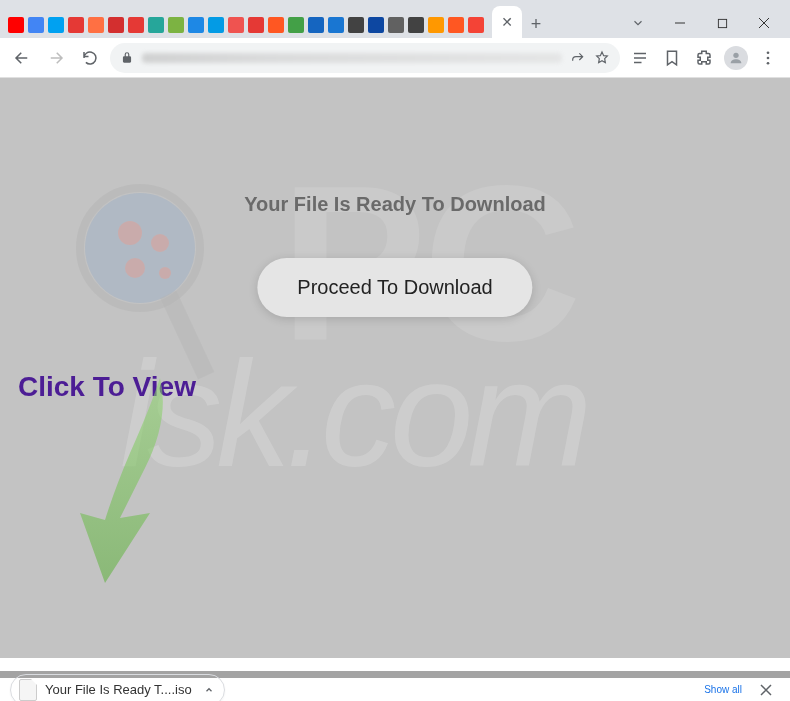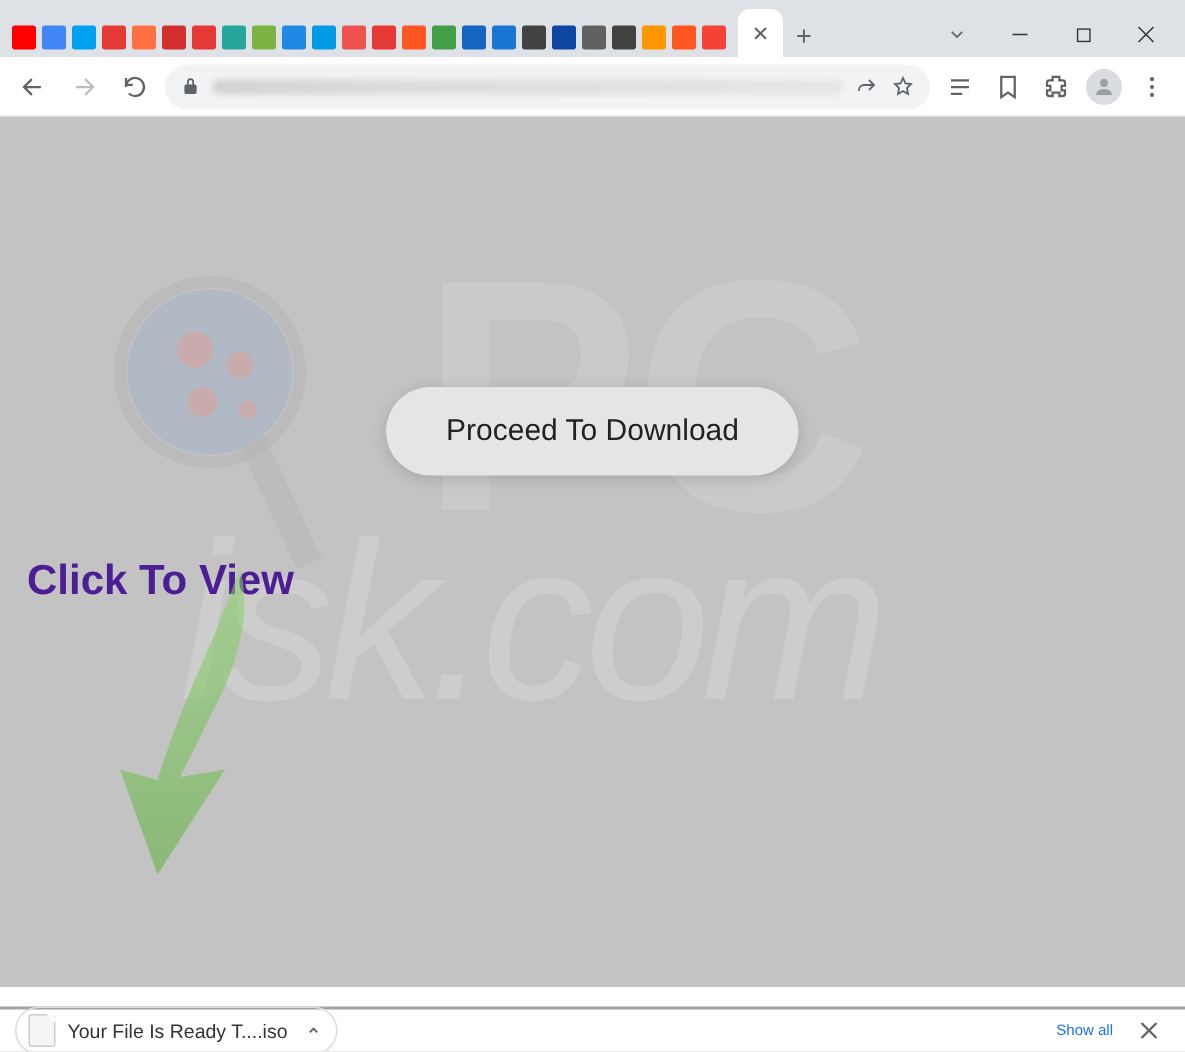--- a/index.html
+++ b/index.html
@@ -34,21 +34,21 @@
 .wm-2 { top: 250px; left: 120px; font-size: 150px; font-style: italic; font-weight: 400; color: rgba(255,255,255,0.18); letter-spacing: -6px;}
 .mag { position: absolute; top: 100px; left: 60px; opacity: 0.25; }
 
 .headline { position: absolute; top: 115px; width: 100%; text-align: center; font-size: 20px; font-weight: 600; color: #6a6a6a; }
 .proceed-btn { position: absolute; top: 180px; left: 50%; transform: translateX(-50%); background: #e5e5e5; border: none; border-radius: 30px; padding: 18px 40px; font-size: 20px; color: #222; box-shadow: 0 2px 10px rgba(0,0,0,0.15); cursor: pointer; }
 .ctv { position: absolute; top: 256px; left: 18px; font-size: 28px; font-weight: 600; color: #4c1d95; margin-top: 37px; }
 
 .arrow { position: absolute; top: 290px; left: 50px; }
 
 
-.dlbar { position: absolute; bottom: 0; left: 0; right: 0; height: 30px; background: #fff; border-top: 2px solid #a3a3a3; display: flex; align-items: center; padding: 0 10px; }
+.dlbar { position: absolute; bottom: 0; left: 0; right: 0; height: 30px; background: #fff; border-top: 7px solid #a3a3a3; display: flex; align-items: center; padding: 0 10px; }
 .dl-item { display: flex; align-items: center; gap: 8px; border: 1px solid #dadce0; border-radius: 16px; padding: 4px 10px 4px 8px; height: 32px; box-shadow: 0 1px 2px rgba(0,0,0,0.05); }
 .dl-item .fi { width: 18px; height: 22px; background: #f5f5f5; border: 1px solid #ccc; border-radius: 2px; position: relative; }
 .dl-item .fi::after { content:''; position:absolute; right:-1px; top:-1px; border-style:solid; border-width:0 6px 6px 0; border-color: transparent #fff transparent transparent; }
 .dl-name { font-size: 13px; color: #333; }
 .dl-chev { color: #5f6368; font-size: 12px; margin-left: 4px; }
 .show-all { margin-left: auto; color: #1a73e8; font-size: 10px; padding: 6px 10px; border-radius: 4px; cursor: pointer; }
 .close-dl { color: #5f6368; padding: 0 8px; cursor: pointer; }
 
 svg { display: block; }
 </style>
@@ -186,20 +186,21 @@
       <circle cx="100" cy="65" r="9" fill="#d66"></circle>
       <circle cx="75" cy="90" r="10" fill="#d66"></circle>
       <circle cx="105" cy="95" r="6" fill="#d66"></circle>
       <circle cx="80" cy="70" r="60" fill="none" stroke="#888" stroke-width="8" opacity="0.5"></circle>
       <rect x="100" y="120" width="18" height="90" fill="#888" opacity="0.4" transform="rotate(-25 100 120)"></rect>
     </svg>
     <div class="wm-text wm-1">PC</div>
     <div class="wm-text wm-2">isk.com</div>
   </div>
 
+  <div class="headline">Your File Is Ready To Download</div>
   <button class="proceed-btn">Proceed To Download</button>
   <div class="ctv">Click To View</div>
 
   <svg class="arrow" width="140" height="220" viewBox="0 0 140 220">
     <defs>
       <linearGradient id="ag" x1="0" y1="0" x2="0" y2="1">
         <stop offset="0%" stop-color="#8fd66e"></stop>
         <stop offset="100%" stop-color="#5cb03a"></stop>
       </linearGradient>
     </defs>

